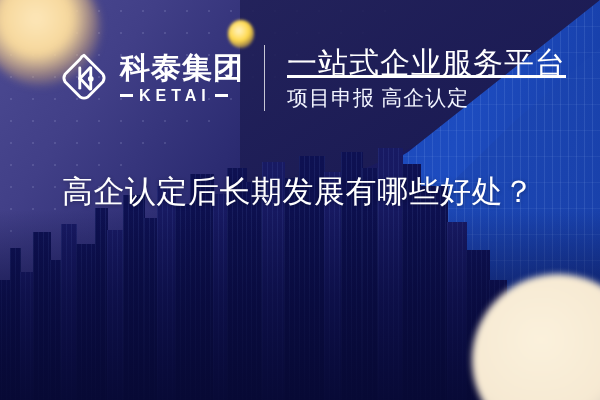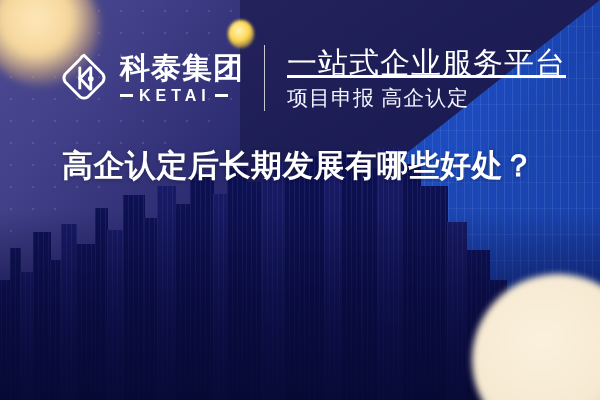--- a/index.html
+++ b/index.html
@@ -175,24 +175,24 @@
     font-family: "Liberation Serif", "DejaVu Serif", serif;
     font-size: 21px;
     letter-spacing: 1px;
     margin-top: 10px;
     white-space: nowrap;
   }
 
   
   .headline {
     position: absolute;
-    left: 62px; top: 144px;
+    left: 62px; top: 170px;
     color: #ffffff;
     font-size: 31px;
-    font-weight: bold;
+    font-weight: normal;
     line-height: 1.42;
     letter-spacing: .5px;
     text-shadow: 0 1px 4px rgba(0,0,0,.32);
     white-space: nowrap;
   }
   .headline .l2 { display: block; }
 </style>
 </head>
 <body>
 

